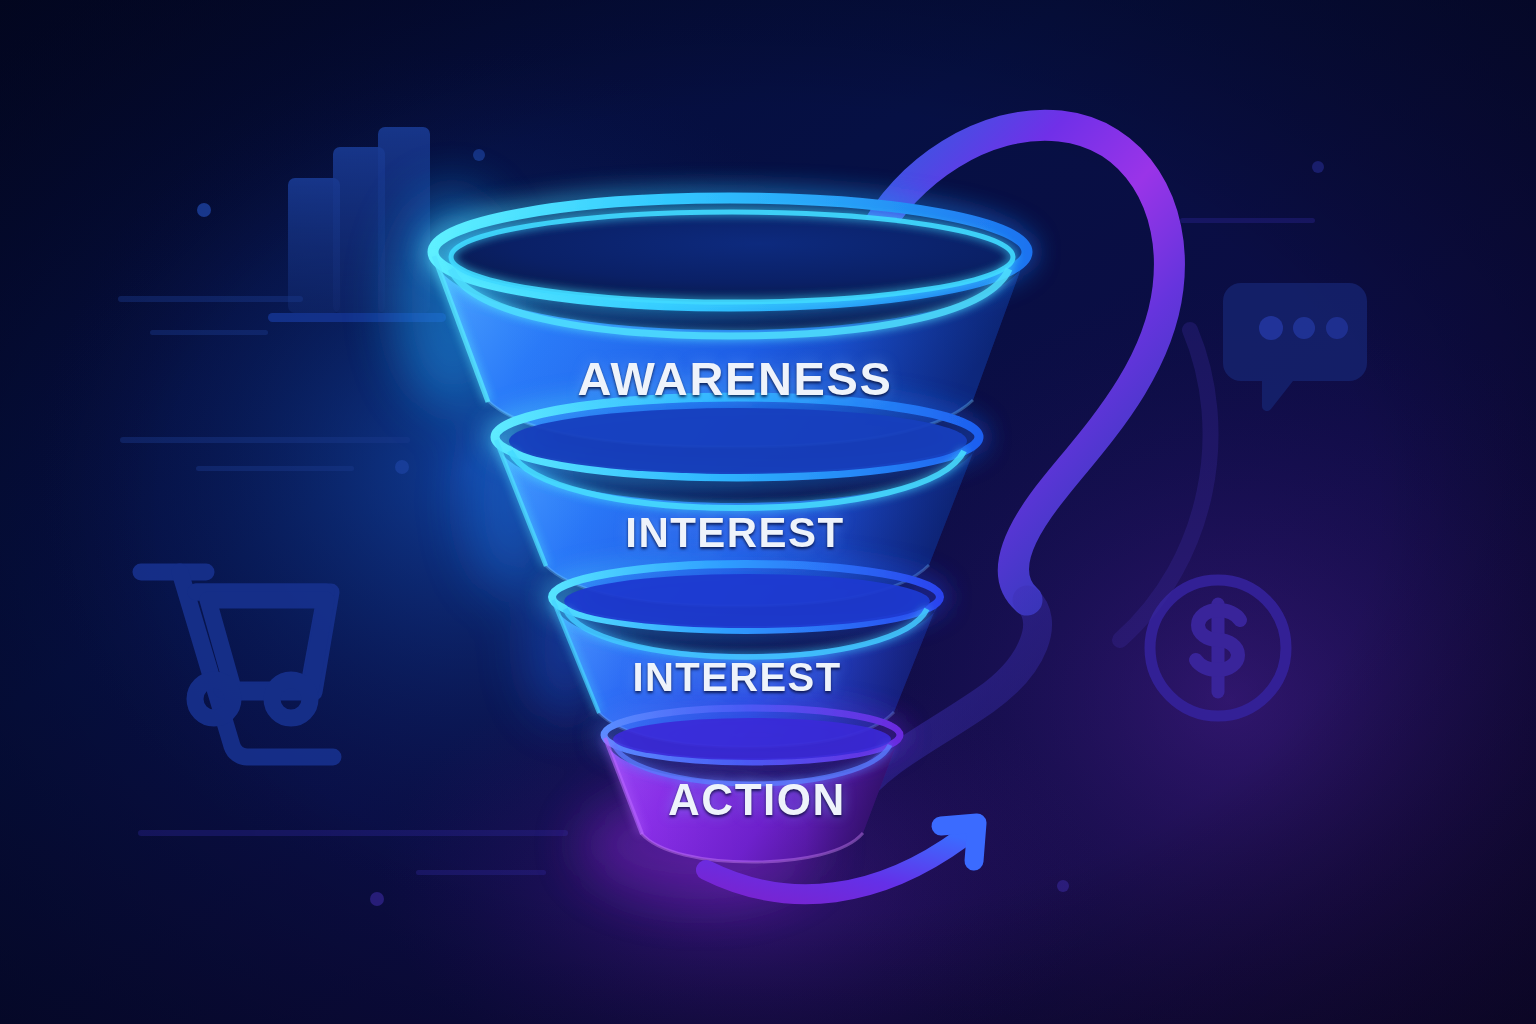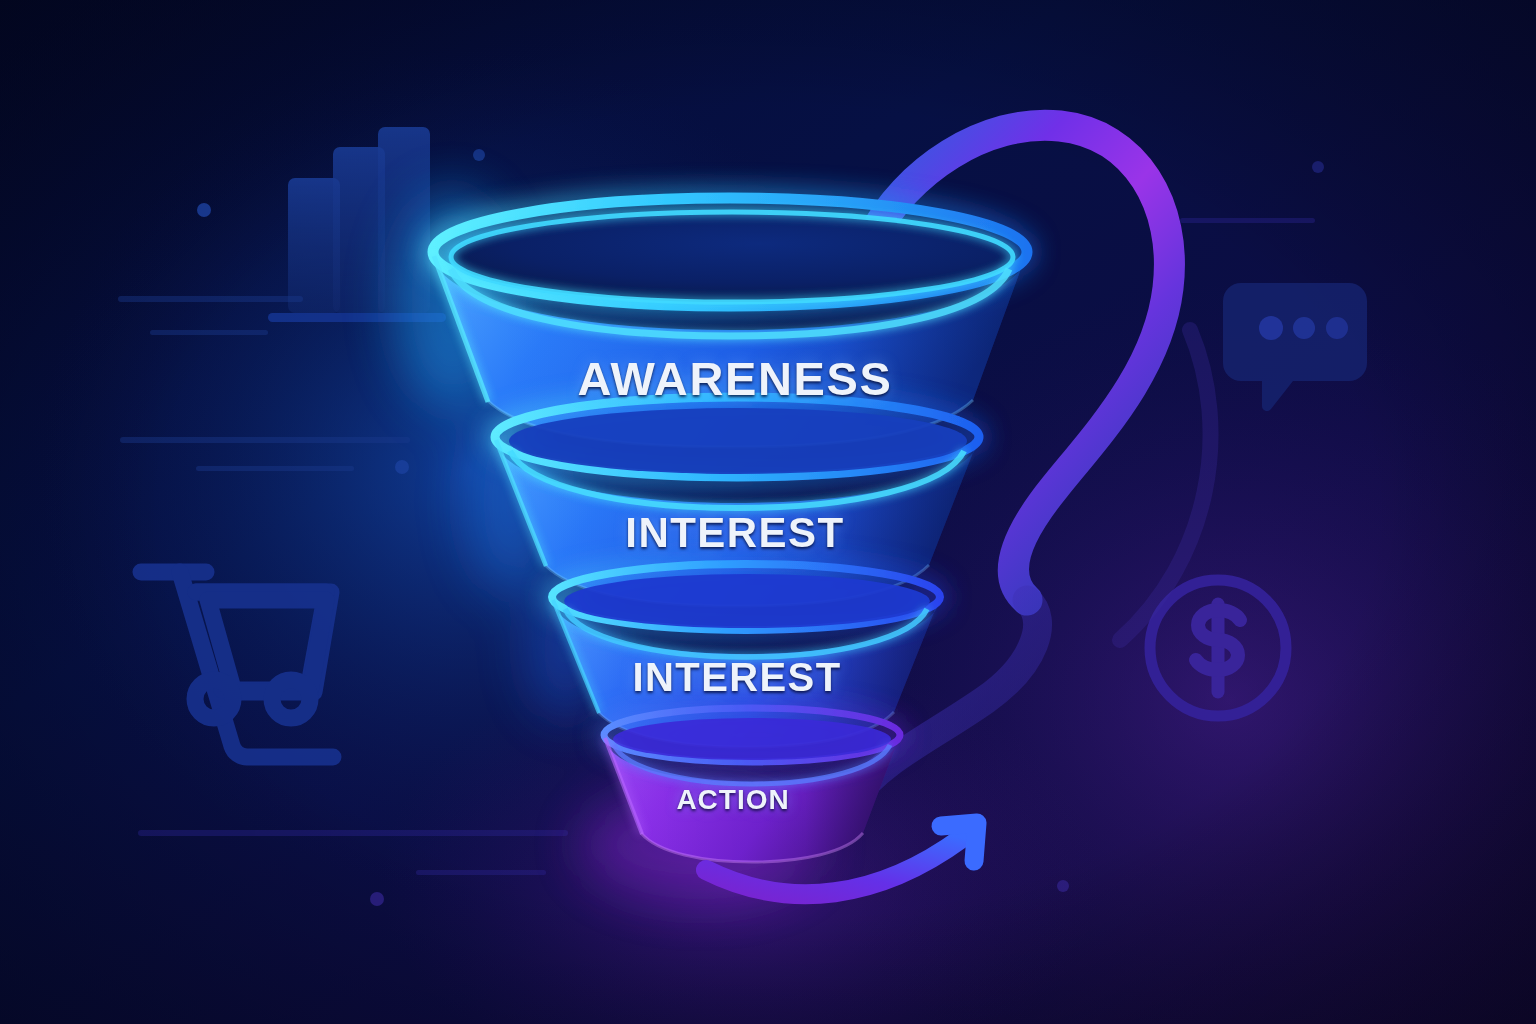--- a/index.html
+++ b/index.html
@@ -29,21 +29,21 @@
     font-family:"Liberation Sans", sans-serif;
     font-weight:700;
     letter-spacing:0.035em;
     white-space:nowrap;
     transform:translate(-50%,-50%);
     text-shadow:0 2px 3px rgba(2,6,40,.75), 0 0 14px rgba(120,180,255,.45);
   }
   #lbl-0 { font-size:47px; }
   #lbl-1 { font-size:42px; }
   #lbl-2 { font-size:40px; }
-  #lbl-3 { font-size:28px; }
+  #lbl-3 { font-size:44px;margin-left:24px; }
 </style>
 </head>
 <body>
 
 <div id="stage">
 
   <svg class="full" id="bg-layer" viewBox="0 0 1536 1024" preserveAspectRatio="none">
     <defs>
       <linearGradient id="bgGrad" x1="0" y1="0" x2="1" y2="1">
         <stop offset="0%" stop-color="#040a32"></stop>

